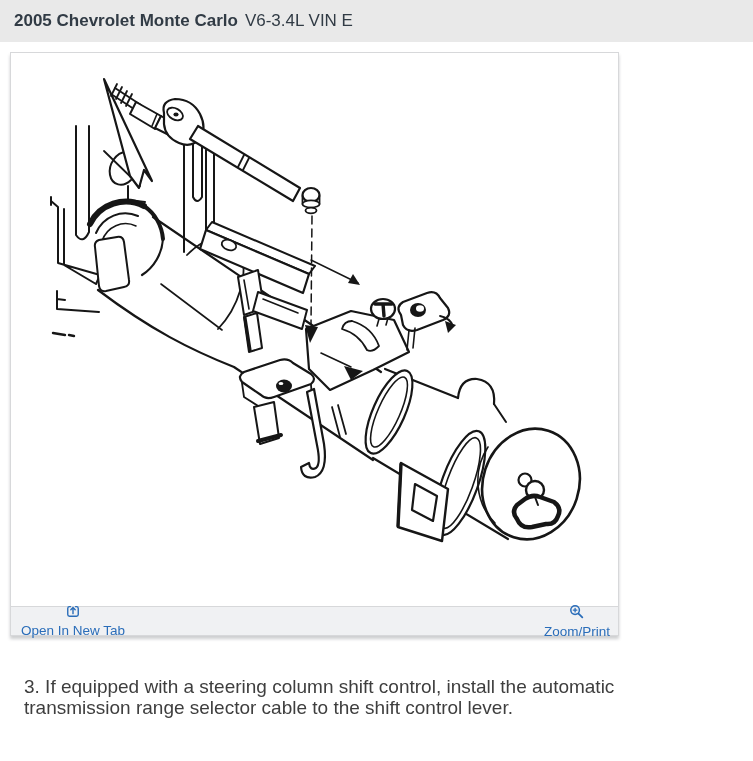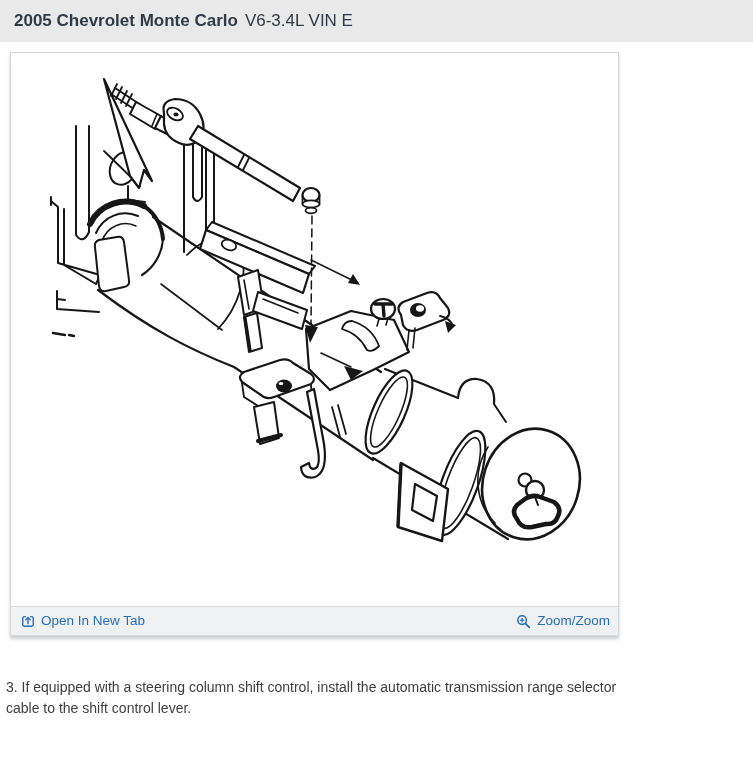--- a/index.html
+++ b/index.html
@@ -32,27 +32,27 @@
   .canvas svg{display:block;width:607px;height:553px;}
   .toolbar{
     height:28px;background:var(--toolbar-bg);
     border-top:1px solid var(--panel-border);
     display:flex;align-items:center;justify-content:space-between;
     padding:0 8px 0 10px;
   }
   .tb-link{
     display:inline-flex;align-items:center;gap:6px;
     color:var(--link-blue);text-decoration:none;
-    font-size:13.5px;line-height:1;cursor:pointer;
+    font-size:13.5px;line-height:1;cursor:pointer;flex-direction:column;
   }
   .tb-link svg{display:block;}
   .steps{
     position:absolute;left:0;top:677px;width:632px;
-    color:var(--body-text);font-size:14px;line-height:20.5px;
-    padding-left:6px;padding-right:2px;box-sizing:border-box;
+    color:var(--body-text);font-size:19px;line-height:20.5px;
+    padding-left:24px;padding-right:2px;box-sizing:border-box;
   }
   .steps p{margin:0;}
 </style>
 </head>
 <body>
 
 <header class="titlebar">
   <span class="t-bold">2005 Chevrolet Monte Carlo</span>
   <span class="t-reg">V6-3.4L VIN E</span>
 </header>
@@ -177,20 +177,20 @@
       <span>Open In New Tab</span>
     </a>
     <a class="tb-link" href="#">
       <svg width="15" height="15" viewBox="0 0 16 16">
         <g fill="none" stroke="currentColor" stroke-linecap="round">
           <circle cx="6.5" cy="6.5" r="4.6" stroke-width="1.6"></circle>
           <path d="M10.2,10.2 L14.2,14.2" stroke-width="1.9"></path>
           <path d="M6.5,4.6 V8.4 M4.6,6.5 H8.4" stroke-width="1.4"></path>
         </g>
       </svg>
-      <span>Zoom/Zoom</span>
+      <span>Zoom/Print</span>
     </a>
   </div>
 </section>
 
 <div class="steps">
   <p>3. If equipped with a steering column shift control, install the automatic transmission range selector cable to the shift control lever.</p>
 </div>
 
 </body></html>

